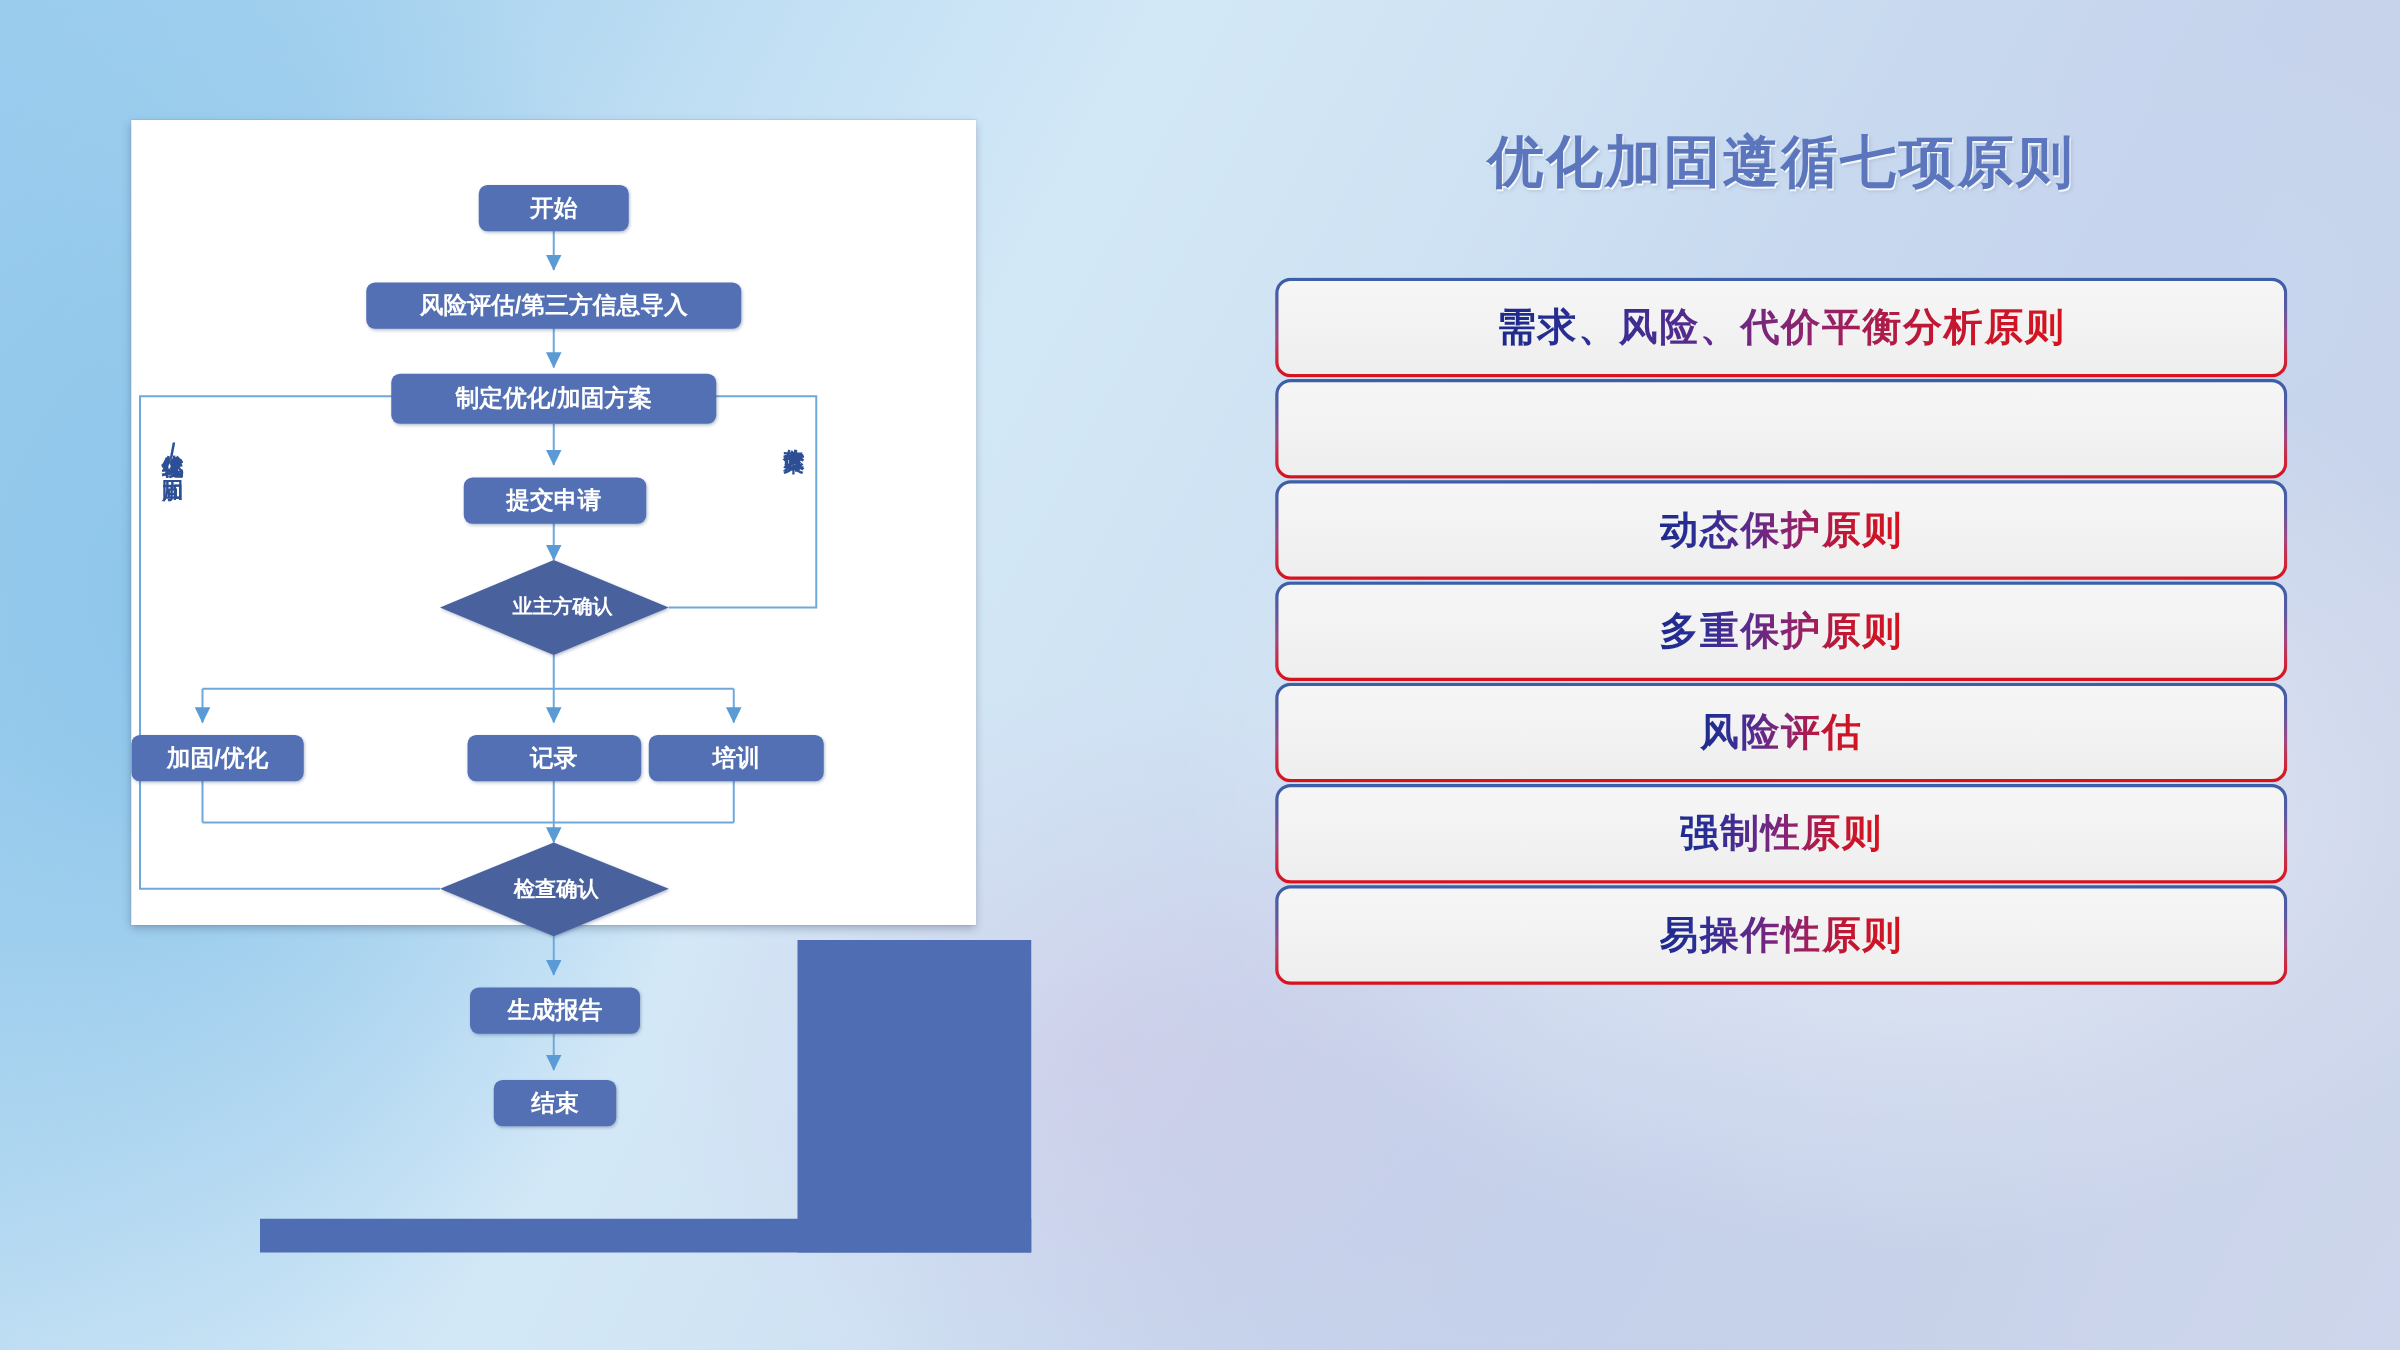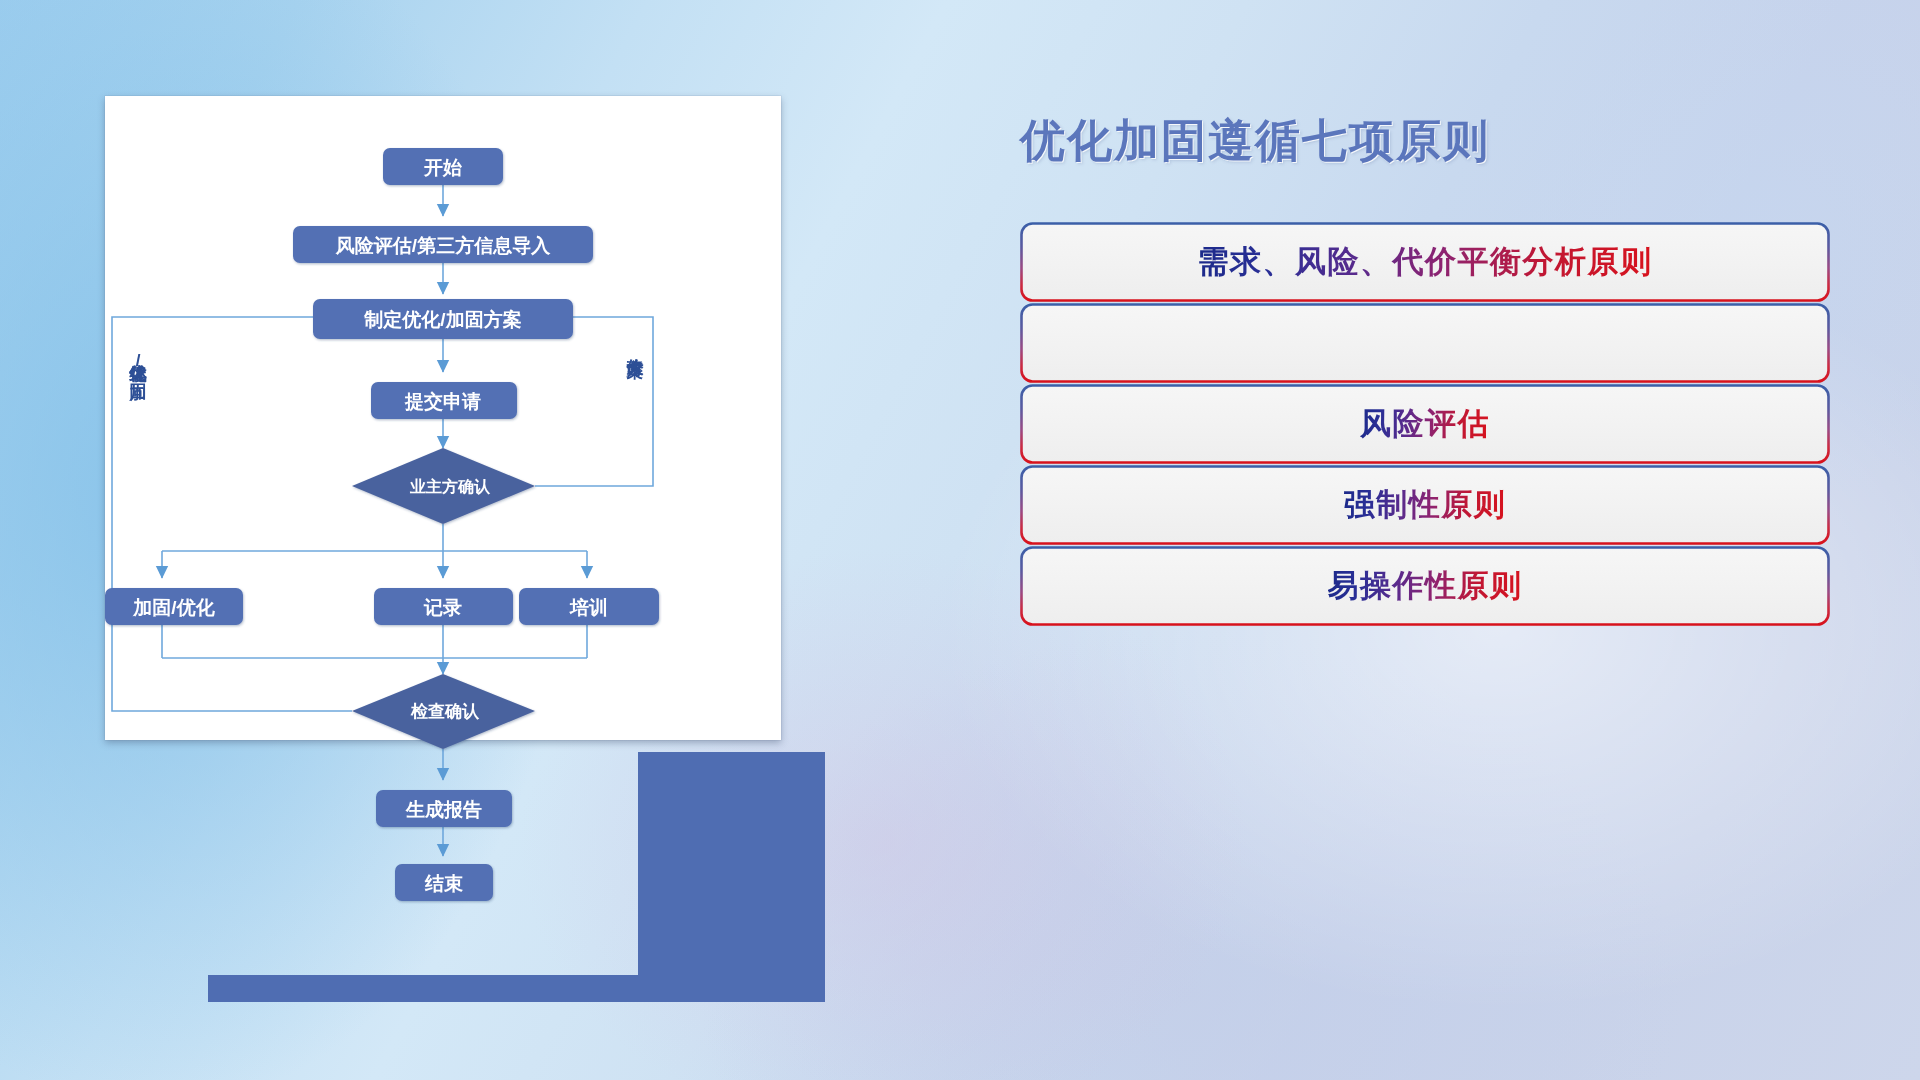--- a/index.html
+++ b/index.html
@@ -83,23 +83,23 @@
 
   
   #right-panel {
     position: absolute;
     left: 1020px; top: 96px;
     width: 810px; height: 900px;
   }
 
   #panel-title {
     position: absolute;
-    left: 0; top: 15px;
+    left: 0; top: 4px;
     width: 810px;
-    text-align: left;
+    text-align: center;
     font-size: 45px;
     font-weight: 700;
     letter-spacing: 2px;
     color: #5b76bc;
     text-shadow: 1px 1px 0 rgba(255,255,255,0.85), 2px 2px 3px rgba(120,140,180,0.30);
     white-space: nowrap;
   }
 
   #principle-list {
     position: absolute;
@@ -255,21 +255,33 @@
       </svg>
       <span class="principle-label">需求、风险、代价平衡分析原则</span>
     </div>
 
     <div class="principle-box">
       <svg class="pb-frame" viewBox="0 0 810 80" preserveAspectRatio="none">
         <rect x="1.5" y="1.5" width="807" height="77" rx="11" fill="none" stroke="url(#g1)" stroke-width="2.6" vector-effect="non-scaling-stroke"></rect>
       </svg>
     </div>
 
-
+    <div class="principle-box">
+      <svg class="pb-frame" viewBox="0 0 810 80" preserveAspectRatio="none">
+        <rect x="1.5" y="1.5" width="807" height="77" rx="11" fill="none" stroke="url(#g1)" stroke-width="2.6" vector-effect="non-scaling-stroke"></rect>
+      </svg>
+      <span class="principle-label">动态保护原则</span>
+    </div>
+
+    <div class="principle-box">
+      <svg class="pb-frame" viewBox="0 0 810 80" preserveAspectRatio="none">
+        <rect x="1.5" y="1.5" width="807" height="77" rx="11" fill="none" stroke="url(#g1)" stroke-width="2.6" vector-effect="non-scaling-stroke"></rect>
+      </svg>
+      <span class="principle-label">多重保护原则</span>
+    </div>
 
     <div class="principle-box">
       <svg class="pb-frame" viewBox="0 0 810 80" preserveAspectRatio="none">
         <rect x="1.5" y="1.5" width="807" height="77" rx="11" fill="none" stroke="url(#g1)" stroke-width="2.6" vector-effect="non-scaling-stroke"></rect>
       </svg>
       <span class="principle-label">风险评估</span>
     </div>
 
     <div class="principle-box">
       <svg class="pb-frame" viewBox="0 0 810 80" preserveAspectRatio="none">

